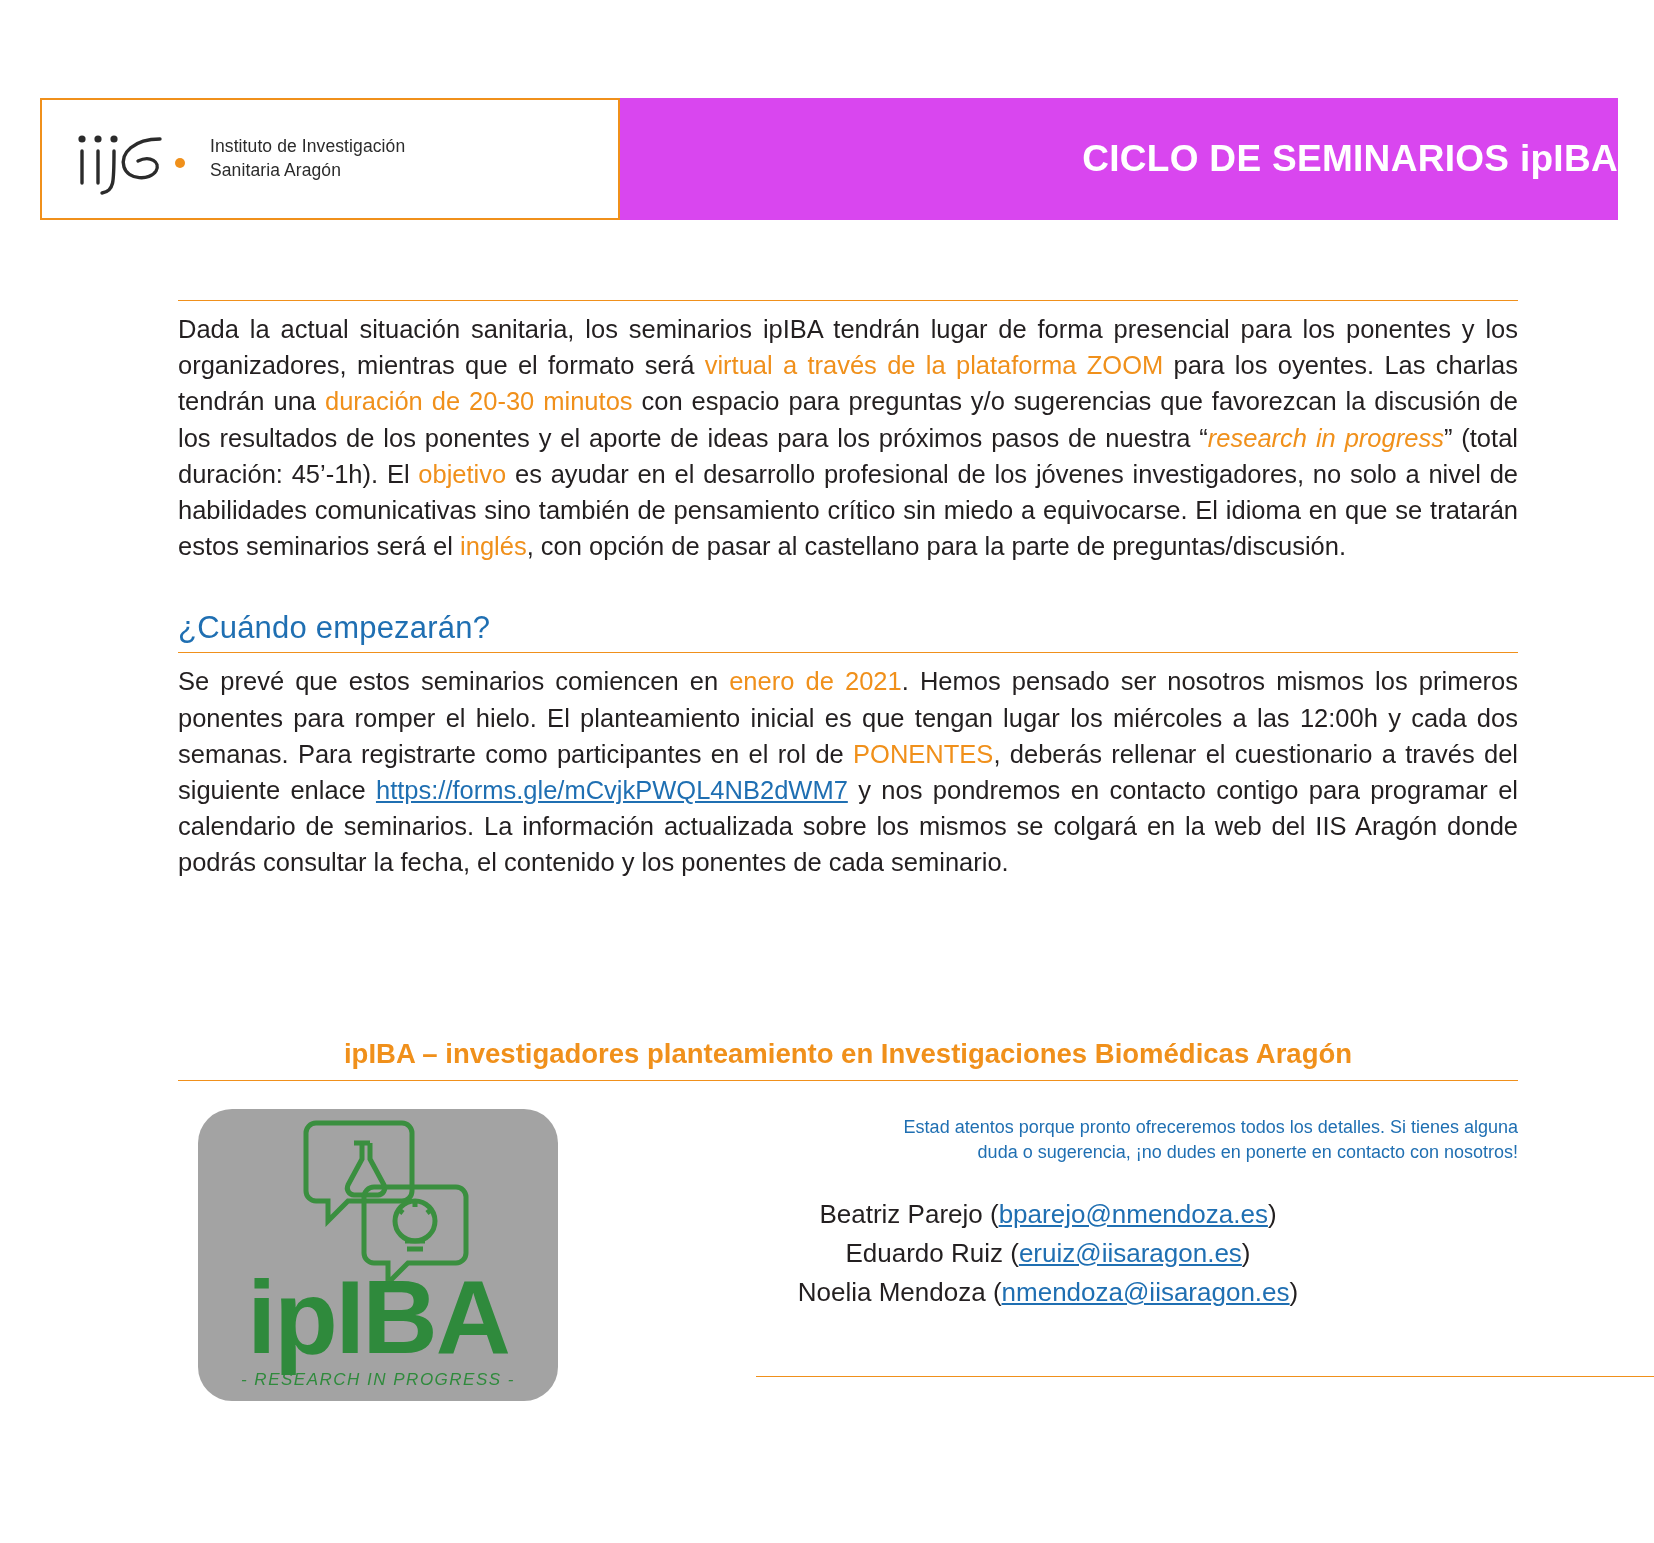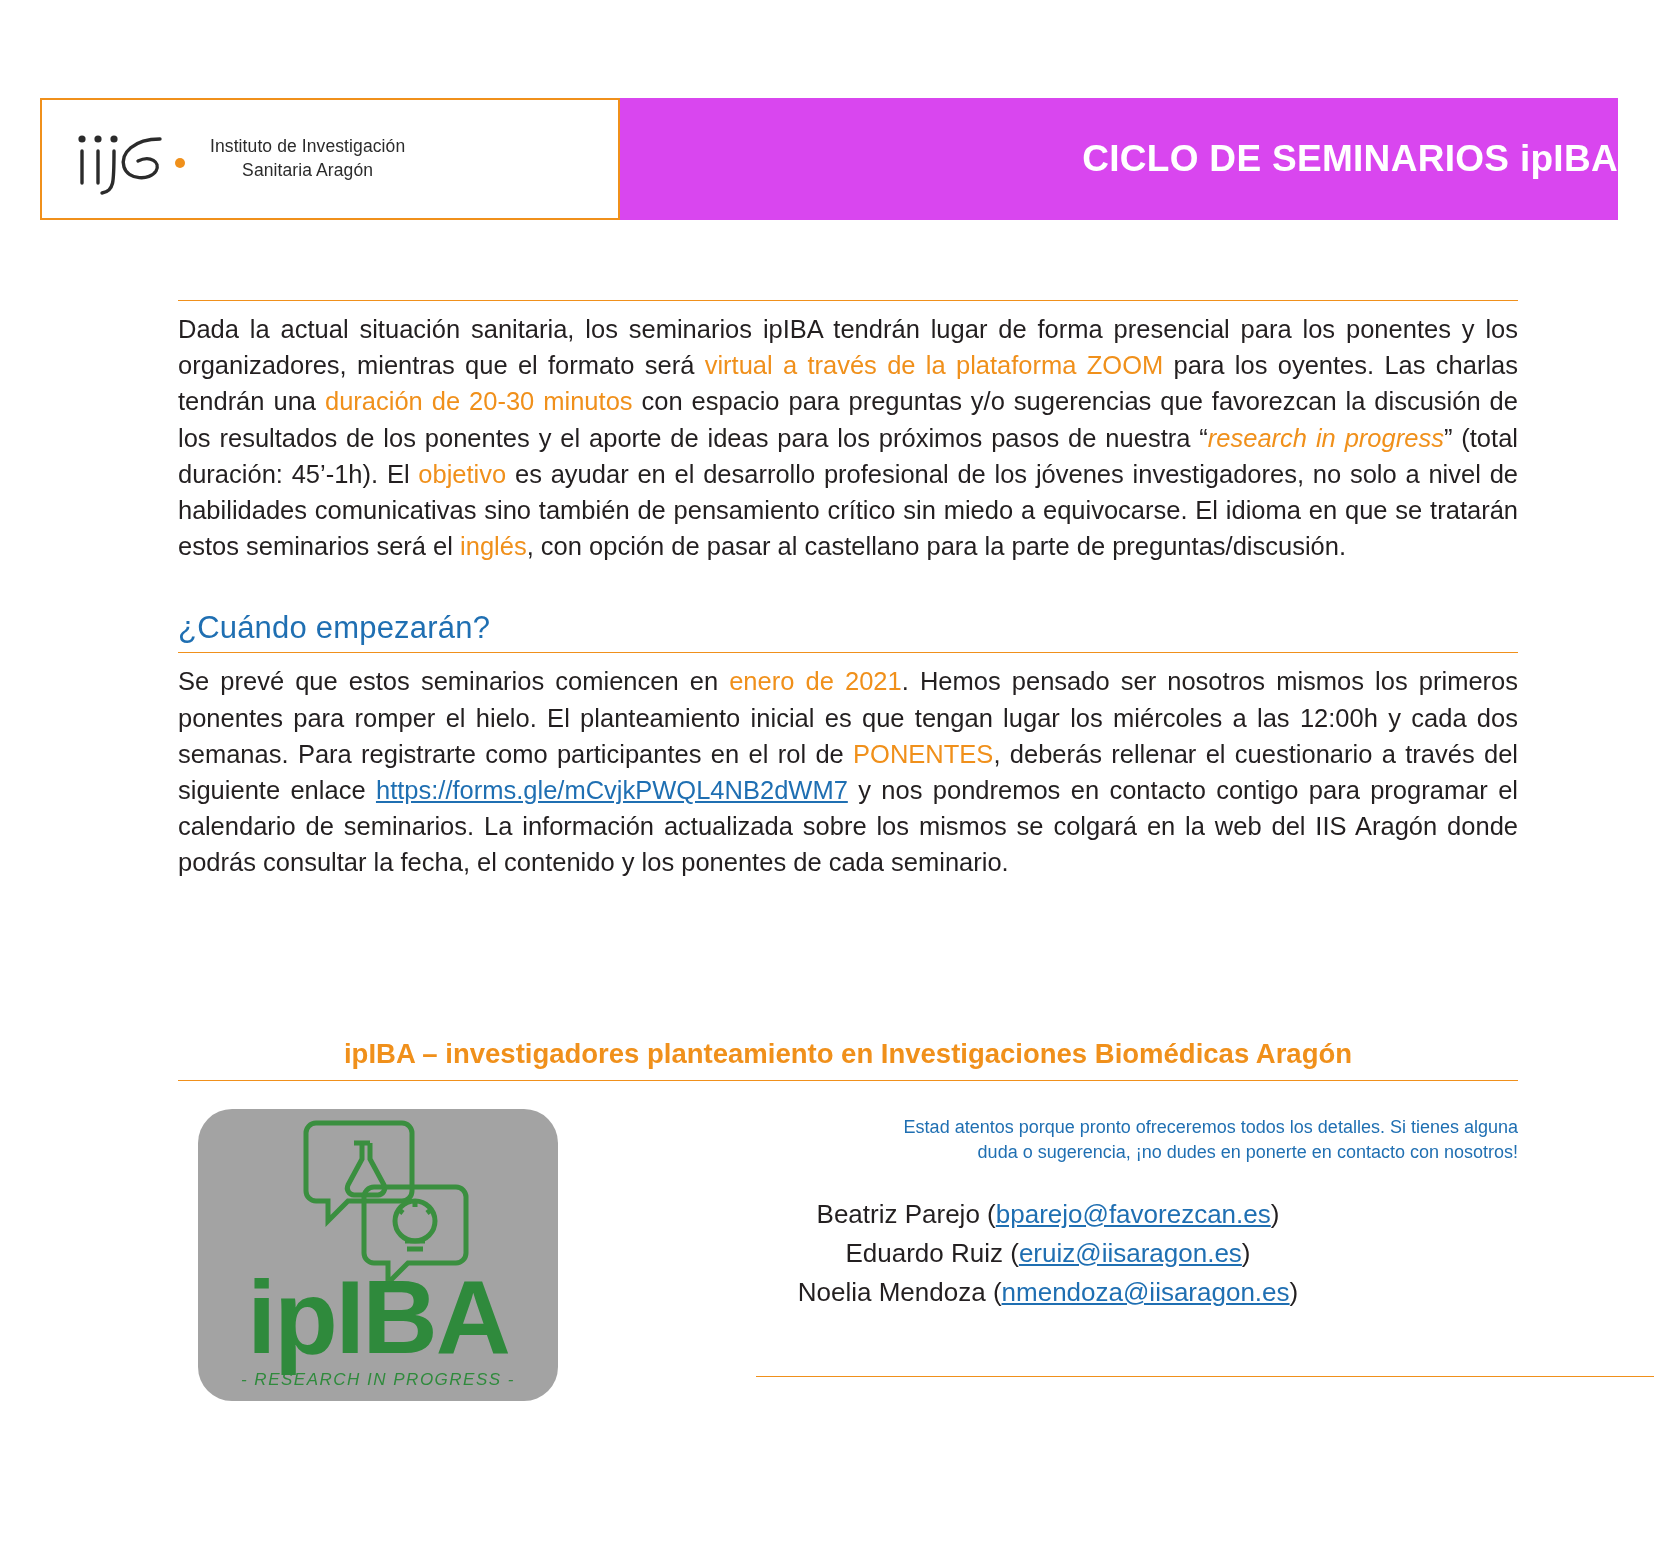--- a/index.html
+++ b/index.html
@@ -18,21 +18,20 @@
 
   
   .header {
     position: absolute;
     left: 40px;
     top: 98px;
     width: 1578px;
     height: 122px;
     display: flex;
     align-items: stretch;
-    text-align: center;
   }
   .header-logo-box {
     width: 580px;
     box-sizing: border-box;
     border: 2px solid #f0901b;
     background: #ffffff;
     display: flex;
     align-items: center;
     padding-left: 26px;
   }
@@ -233,21 +232,21 @@
     </div>
 
     <div class="footer-right">
       <p class="footer-lead">
         <span>Estad atentos porque pronto ofreceremos todos los detalles. Si tienes alguna</span><br>
         <span>duda o sugerencia, ¡no dudes en ponerte en contacto con nosotros!</span>
       </p>
       <div class="contact-list">
         <div>
           <span>Beatriz Parejo</span>
-          <span> (</span><a class="link" href="#">bparejo@favorezcan.es</a><span>)</span>
+          <span> (</span><a class="link" href="#">bparejo@nmendoza.es</a><span>)</span>
         </div>
         <div>
           <span>Eduardo Ruiz</span>
           <span> (</span><a class="link" href="#">eruiz@iisaragon.es</a><span>)</span>
         </div>
         <div>
           <span>Noelia Mendoza</span>
           <span> (</span><a class="link" href="#">nmendoza@iisaragon.es</a><span>)</span>
         </div>
       </div>

